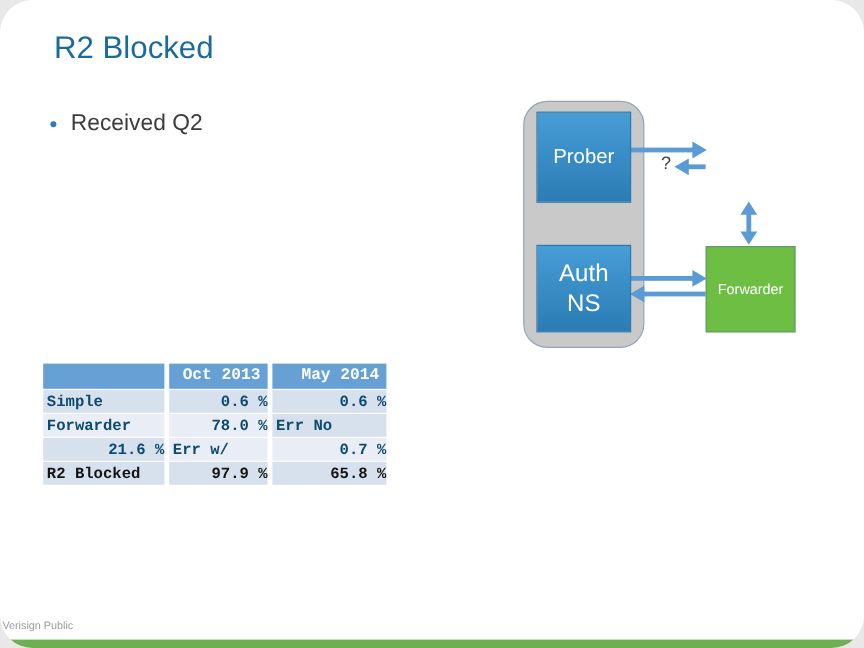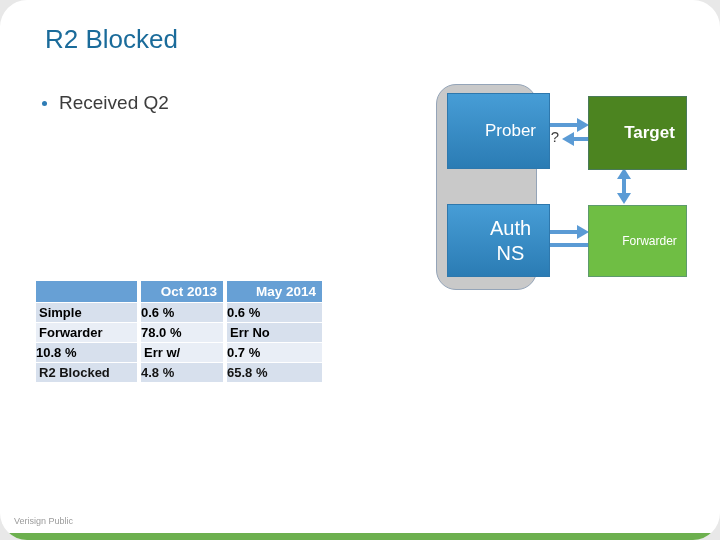--- a/index.html
+++ b/index.html
@@ -21,21 +21,21 @@
     margin-right:12px; flex:0 0 auto;
   }
   .bullet-text { font-size:19px; color:#3c3c3c; }
 
   
   .probe-group {
     position:absolute; left:436px; top:84px; width:99px; height:204px;
     background:#c9c9c9; border:1.5px solid #94a4b8; border-radius:20px;
   }
   .node { position:absolute; display:flex; align-items:center; justify-content:center;
-          color:#ffffff; text-align:center;padding-left:24px; }
+          color:#ffffff; text-align:center; }
   .node-blue {
     background:linear-gradient(#479dd6, #2b7cb4);
     border:1px solid #2e78ad;
   }
   .node-prober { left:447px; top:93px;  width:77px; height:74px; font-size:17px; }
   .node-authns { left:447px; top:204px; width:77px; height:71px; font-size:20px; white-space:pre-line; line-height:1.25; }
   .node-target {
     left:588px; top:96px; width:73px; height:72px;
     background:#4c8420; border:1px solid rgba(70,110,160,0.45);
     font-size:17px; font-weight:700;
@@ -46,42 +46,42 @@
     font-size:12px; font-weight:400;
   }
   .arrow-layer { position:absolute; left:0; top:0; width:720px; height:540px; pointer-events:none; }
   .qmark {
     position:absolute; left:547px; top:128px; width:16px;
     font-size:15px; color:#3f3f3f; text-align:center;
   }
 
   
   .stats-table {
-    position:absolute; left:36px; top:281px;
+    position:absolute; left:36px; top:303px;
     display:grid;
     grid-template-columns:101px 82px 95px;
     grid-template-rows:21px repeat(5, 19px);
     column-gap:4px; row-gap:1px;
-    font-family:Liberation Sans, sans-serif; font-weight:700;
+    font-family:Liberation Mono, monospace; font-weight:700;
   }
   .th {
     background:#67a0d5; color:#ffffff; font-size:13.5px; line-height:21px;
     text-align:right; padding-right:6px;
   }
   .th-empty { padding:0; }
-  .td { font-size:13px; line-height:19px; color:#000000; }
+  .td { font-size:13px; line-height:19px; color:#0c4a6e; }
   .td-label { text-align:left; padding-left:3px; }
-  .td-val   { text-align:left; padding-right:10px; }
+  .td-val   { text-align:right; padding-right:0; }
   .row-odd  { background:#d7e0ed; }
   .row-even { background:#e9eef6; }
   .row-strong .td { color:#141414; }
 
   
   .footer-text {
-    position:absolute; left:14px; top:516px;
+    position:absolute; left:2px; top:516px;
     font-size:9px; color:#9b9b9b;
   }
   .bottom-bar {
     position:absolute; left:0; bottom:0; width:720px; height:7px;
     background:#6db04f;
   }
 </style>
 </head>
 <body>
 
@@ -123,45 +123,44 @@
 
     <g fill="#5b9bd5" stroke="none">
       <rect x="536" y="243" width="52" height="4"></rect>
       <polygon points="537,238 525,245 537,252"></polygon>
     </g>
   </svg>
 
   <div class="node node-blue node-prober">Prober</div>
   <div class="node node-blue node-authns">Auth
 NS</div>
-  <div class="node node-target">Target</div>
   <div class="node node-forwarder">Forwarder</div>
   <div class="qmark">?</div>
 
   <div class="stats-table">
     <div class="th th-empty"></div>
     <div class="th">Oct 2013</div>
     <div class="th">May 2014</div>
 
     <div class="td td-label row-odd">Simple</div>
     <div class="td td-val row-odd">0.6 %</div>
     <div class="td td-val row-odd">0.6 %</div>
 
     <div class="td td-label row-even">Forwarder</div>
     <div class="td td-val row-even">78.0 %</div>
 
     <div class="td td-label row-odd">Err No Forward</div>
-    <div class="td td-val row-odd">10.8 %</div>
+    <div class="td td-val row-odd">21.6 %</div>
 
     <div class="td td-label row-even">Err w/ Forward</div>
     <div class="td td-val row-even">0.7 %</div>
 
     <div class="row-strong" style="display:contents">
       <div class="td td-label row-odd">R2 Blocked</div>
-      <div class="td td-val row-odd">4.8 %</div>
+      <div class="td td-val row-odd">97.9 %</div>
       <div class="td td-val row-odd">65.8 %</div>
     </div>
   </div>
 
   <div class="footer-text">Verisign Public</div>
 
   <div class="bottom-bar"></div>
 
 </div>
 

